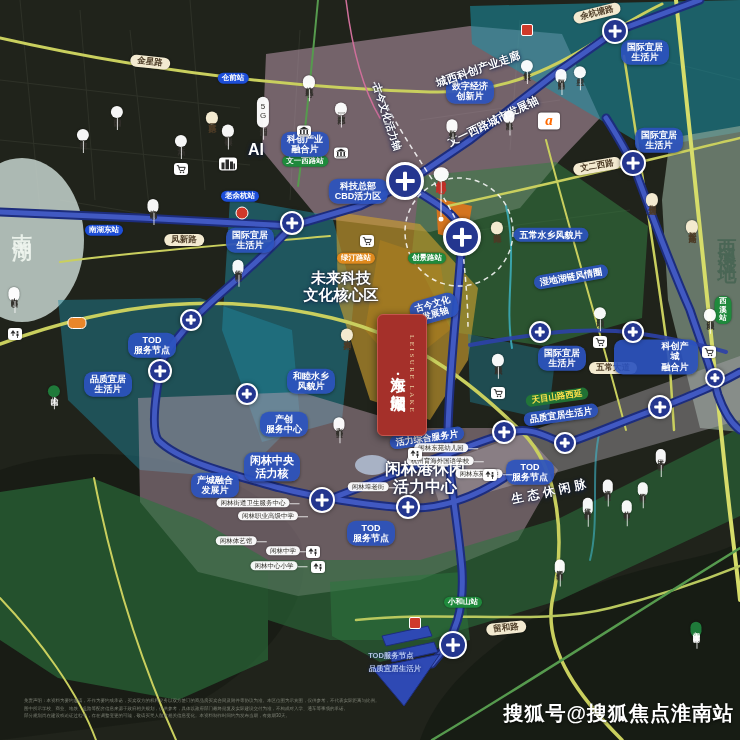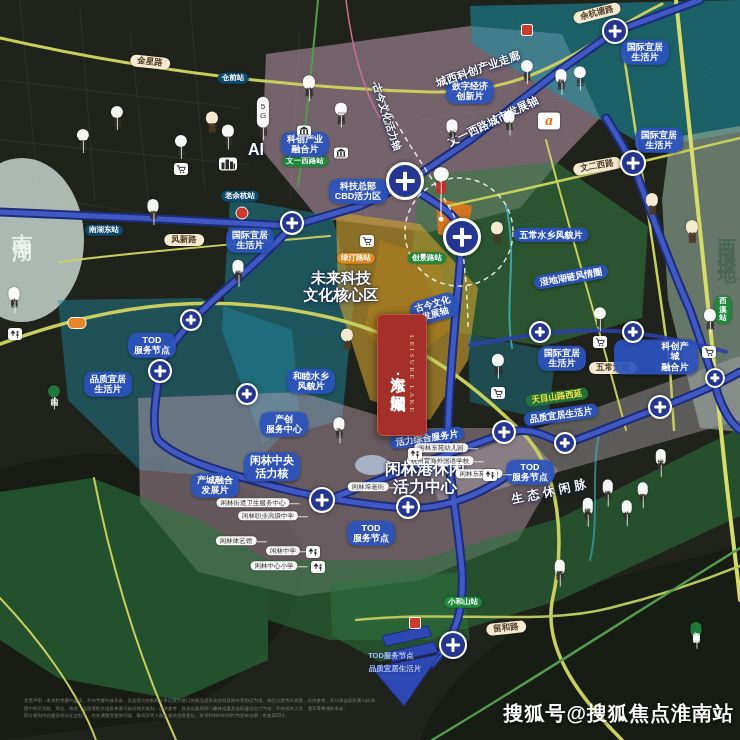--- a/index.html
+++ b/index.html
@@ -6,21 +6,21 @@
   body{width:740px;height:740px;overflow:hidden;font-family:"Liberation Sans","DejaVu Sans",sans-serif;}
   #stage{position:relative;width:740px;height:740px;background:#20231b;overflow:hidden;}
   #basemap{position:absolute;left:0;top:0;}
   #layers{position:absolute;left:0;top:0;width:740px;height:740px;}
   .lbl{position:absolute;white-space:pre-line;text-align:center;line-height:1.15;transform-origin:center;}
   
   .p-road{background:#f3ead0;color:#4c3b26;font-size:8.5px;font-weight:bold;padding:1px 7px;border-radius:8px;box-shadow:0 0 2px rgba(0,0,0,.6);}
   .p-vroad{background:#f3ead0;color:#4c3b26;font-size:8px;font-weight:bold;padding:5px 1.5px;border-radius:8px;writing-mode:vertical-rl;text-orientation:upright;letter-spacing:1px;box-shadow:0 0 2px rgba(0,0,0,.6);}
   
   .p-st{color:#fff;font-size:7.5px;font-weight:bold;padding:1px 4px;border-radius:7px;box-shadow:0 0 2px rgba(0,0,0,.5);}
-  .st-g{background:#1f8a3c;} .st-o{background:#e08a1e;} .st-b{background:#0c4a6e;}
+  .st-g{background:#1f8a3c;} .st-o{background:#e08a1e;} .st-b{background:#1d4ed8;}
   
   .p-blue{background:rgba(43,82,190,.92);color:#fff;font-size:9px;font-weight:bold;padding:2px 6px;border-radius:9px;box-shadow:0 1px 3px rgba(0,0,0,.4);}
   .p-greenpill{background:rgba(34,120,54,.92);color:#ffe24a;font-size:8.5px;font-weight:bold;padding:1px 6px;border-radius:8px;}
   .t-faint{color:rgba(205,220,255,.85);font-size:7.5px;font-weight:bold;text-shadow:0 0 3px rgba(20,40,120,.9);}
   
   .t-w{color:#fff;font-weight:bold;text-shadow:0 1px 4px rgba(10,30,90,.9),0 0 2px rgba(0,0,0,.8);}
   .t-v{writing-mode:vertical-rl;text-orientation:upright;font-weight:bold;}
   
   .p-vp,.p-vpg,.p-redv{writing-mode:vertical-rl;text-orientation:upright;font-size:8px;padding:5px 1.5px;border-radius:8px;letter-spacing:0.5px;box-shadow:0 0 2px rgba(0,0,0,.55);}
   .p-vp{background:rgba(255,255,255,.96);color:#33312c;}

